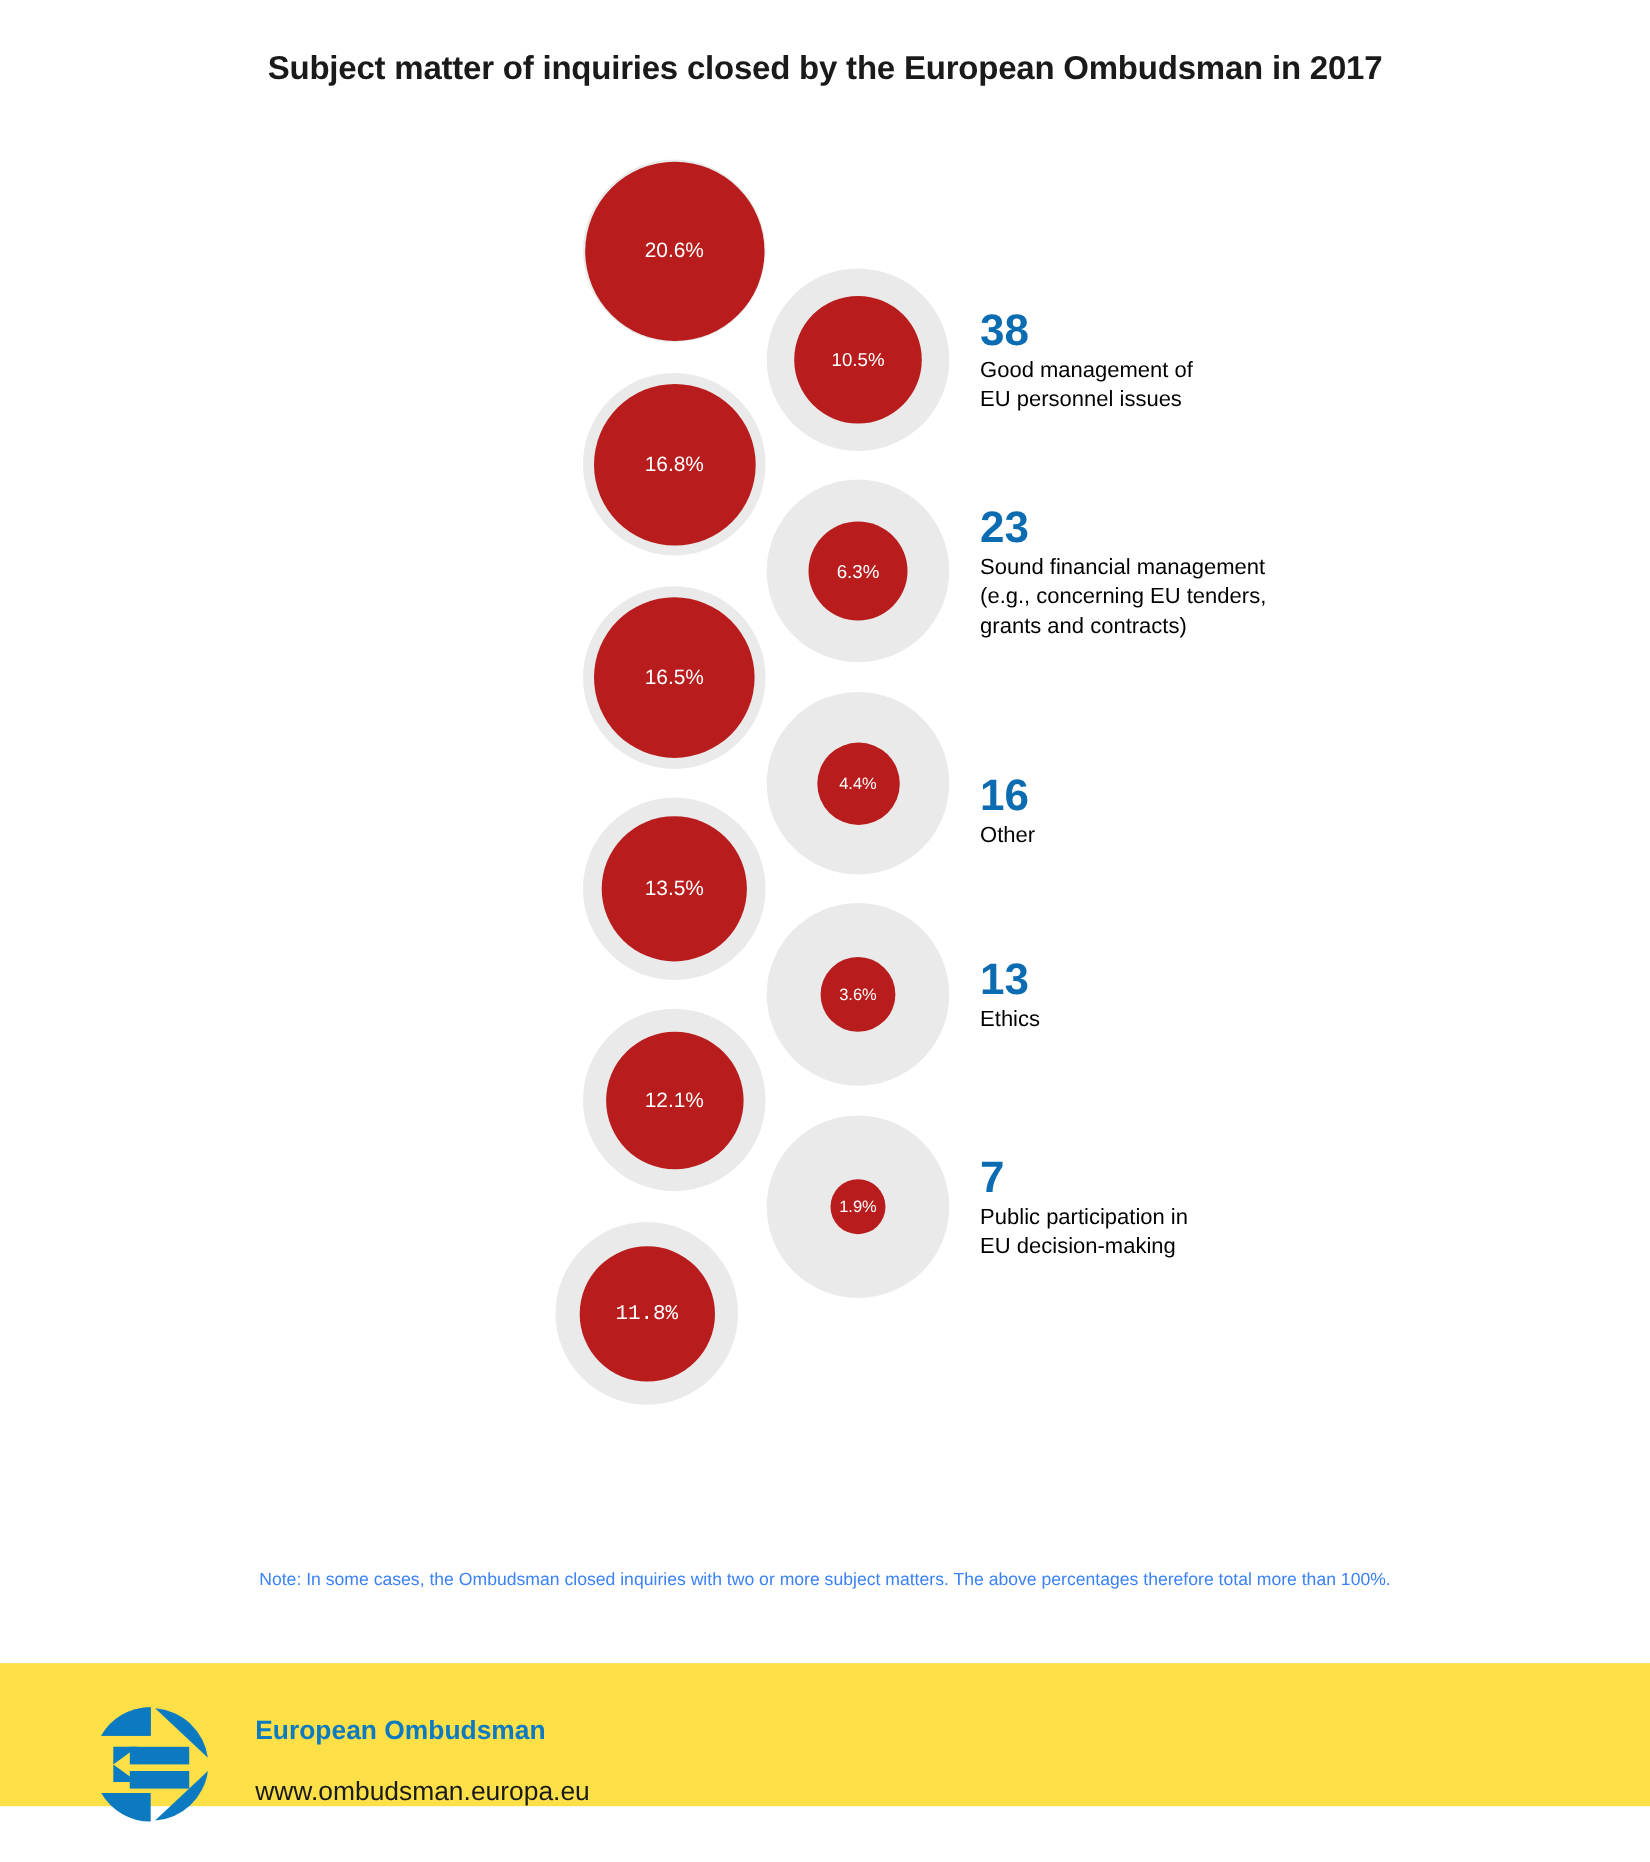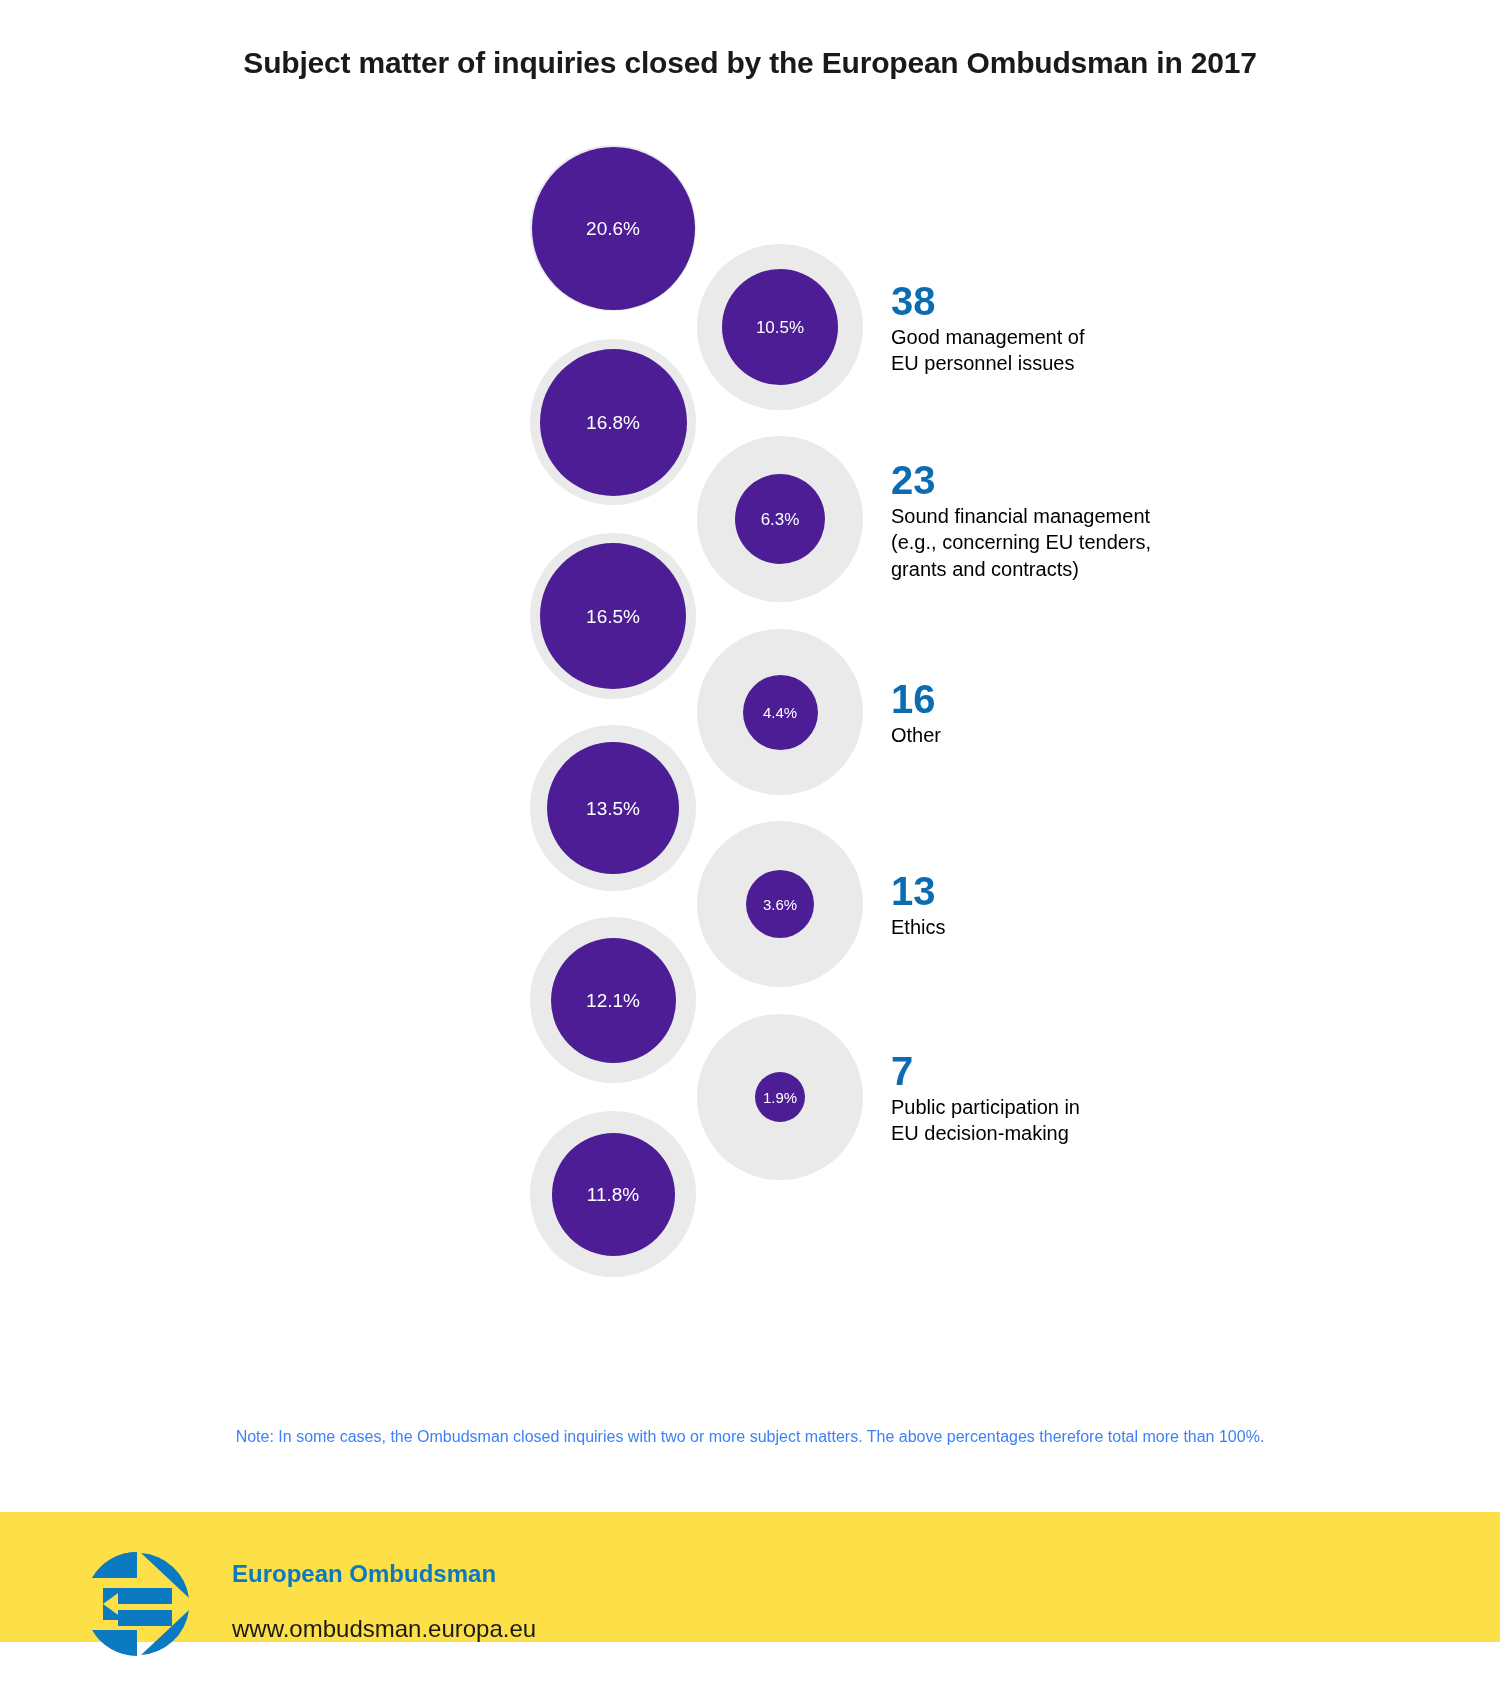--- a/index.html
+++ b/index.html
@@ -31,21 +31,21 @@
   .bubble-wrap{
     position:absolute;
     border-radius:50%;
     background:#eaeaea;
     display:flex;
     align-items:center;
     justify-content:center;
   }
   .bubble{
     border-radius:50%;
-    background:#4c1d95;
+    background:#b91c1c;
     display:flex;
     align-items:center;
     justify-content:center;
     color:#ffffff;
     font-size:19px;
     line-height:1;
   }
   .bubble.sm{font-size:17px;}
   .bubble.xs{font-size:15px;}
 
@@ -126,21 +126,21 @@
       </div>
     </div>
     <div class="bubble-item">
       <div class="bubble-wrap" style="width: 166px; height: 166px; left: 530px; top: 917px;">
         <div class="bubble" style="width: 125px; height: 125px;">
           <span>12.1%</span>
         </div>
       </div>
     </div>
     <div class="bubble-item">
-      <div class="bubble-wrap" style="width: 166px; height: 166px; left: 530px; top: 1111px;">
+      <div class="bubble-wrap" style="width: 166px; height: 166px; left: 505px; top: 1111px; font-family: Liberation Mono, monospace;">
         <div class="bubble" style="width: 123px; height: 123px;">
           <span>11.8%</span>
         </div>
       </div>
     </div>
     <div class="bubble-item">
       <div class="bubble-wrap" style="width: 166px; height: 166px; left: 697px; top: 244px;">
         <div class="bubble sm" style="width: 116px; height: 116px;">
           <span>10.5%</span>
         </div>
@@ -160,21 +160,21 @@
         <div class="count">23</div>
         <div class="desc">Sound financial management<br>(e.g., concerning EU tenders,<br>grants and contracts)</div>
       </div>
     </div>
     <div class="bubble-item">
       <div class="bubble-wrap" style="width: 166px; height: 166px; left: 697px; top: 629px;">
         <div class="bubble xs" style="width: 75px; height: 75px;">
           <span>4.4%</span>
         </div>
       </div>
-      <div class="label-block label-right" style="left: 891px; width: 330px; top: 678px;">
+      <div class="label-block label-right" style="left: 891px; width: 330px; top: 702px;">
         <div class="count">16</div>
         <div class="desc">Other</div>
       </div>
     </div>
     <div class="bubble-item">
       <div class="bubble-wrap" style="width: 166px; height: 166px; left: 697px; top: 821px;">
         <div class="bubble xs" style="width: 68px; height: 68px;">
           <span>3.6%</span>
         </div>
       </div>

